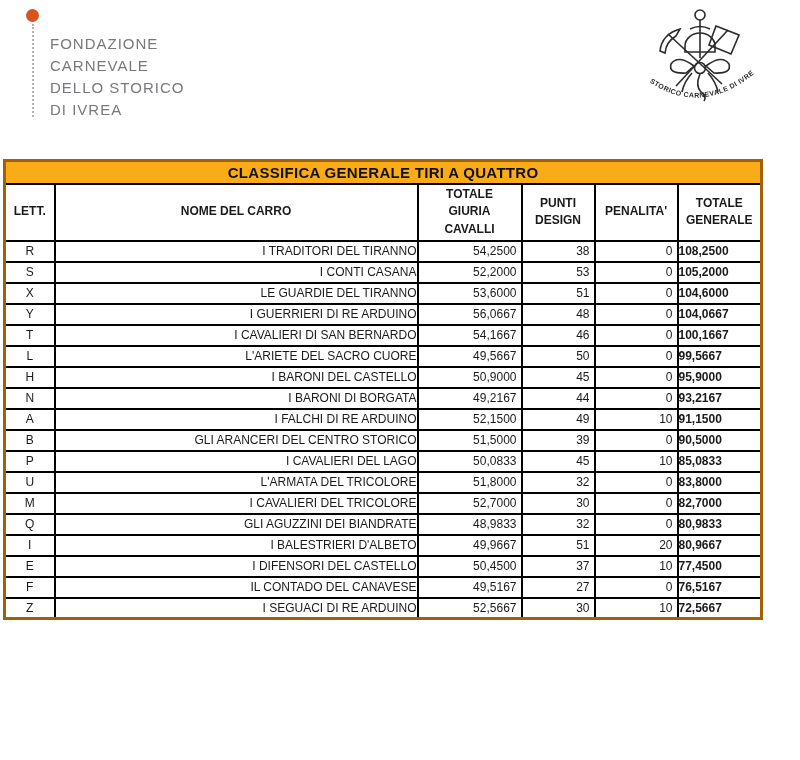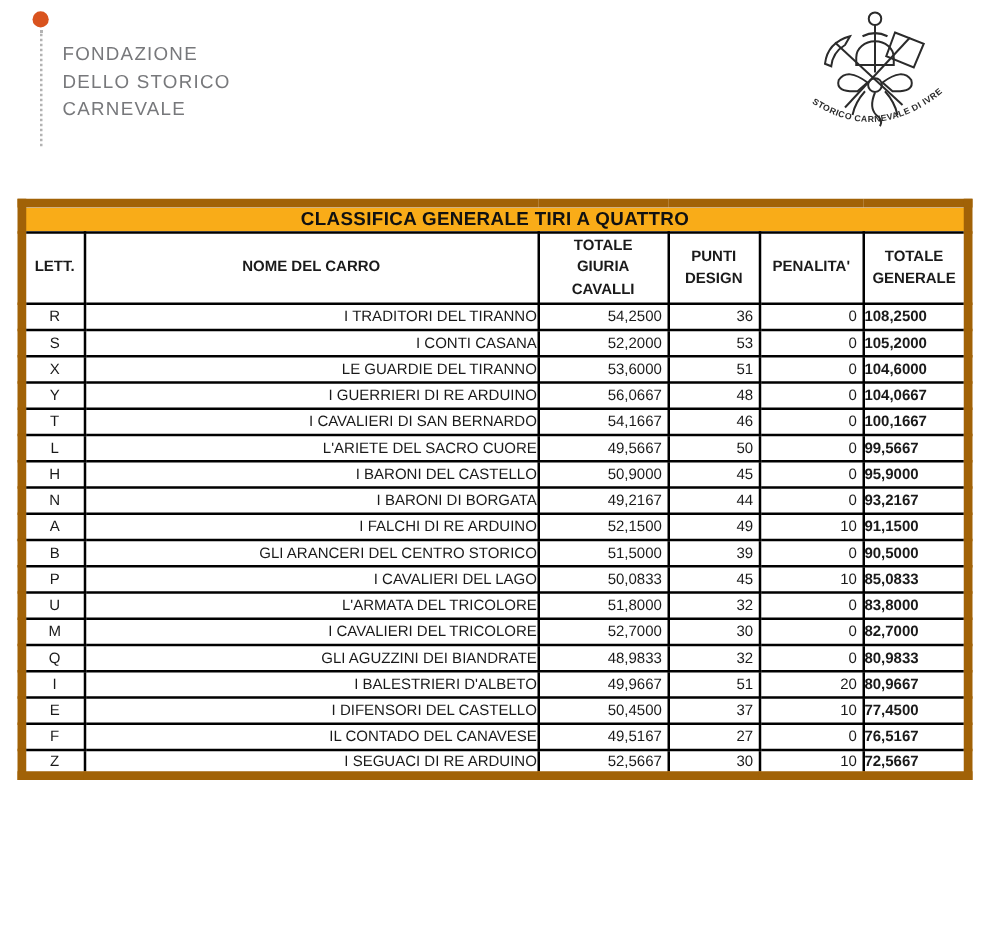--- a/index.html
+++ b/index.html
@@ -21,22 +21,22 @@
   .brand-name { margin-top: 24px; color: #77787b; font-size: 15px; line-height: 22px; letter-spacing: 1px; }
 
   .crest { position: absolute; left: 638px; top: 4px; width: 124px; height: 112px; }
   .crest svg { width: 100%; height: 100%; }
 
   
   table.ranking {
     border-collapse: collapse;
     table-layout: fixed;
     width: 757px;
-    margin-left: 14px;
-    border: 7px solid #a16207;
+    margin-left: 3px;
+    border: 3px solid #a16207;
   }
   .ranking th, .ranking td { border: 2px solid #000; overflow: hidden; }
 
   .title-bar {
     background: #f9ac18;
     height: 23px;
     font-size: 15px;
     font-weight: bold;
     text-align: center;
     letter-spacing: 0.3px;
@@ -71,22 +71,23 @@
 
   <div class="page-header">
 
     <div class="brand">
       <div class="brand-rail">
         <div class="brand-dot" style="background: rgb(217, 83, 30);"></div>
         <div class="brand-rail-line"></div>
       </div>
       <div class="brand-name" style="color: rgb(119, 120, 123);">
         <div>FONDAZIONE</div>
+        <div>CARNEVALE</div>
         <div>DELLO STORICO</div>
-        <div>CARNEVALE</div>
+        <div>DI IVREA</div>
       </div>
     </div>
 
     <div class="crest">
       <svg viewBox="0 0 124 112" xmlns="http://www.w3.org/2000/svg" fill="none" stroke="#2b2b2b" stroke-width="1.6">
         <defs>
           <path id="arcpath" d="M 8 76 Q 62 114 116 70"></path>
         </defs>
 
         <circle cx="62" cy="11" r="5"></circle>
@@ -140,21 +141,21 @@
           <th class="col-penalita">PENALITA'</th>
           <th class="col-totale">TOTALE
 GENERALE</th>
         </tr>
     </thead>
     <tbody>
         <tr>
           <td class="col-lett">R</td>
           <td class="col-nome">I TRADITORI DEL TIRANNO</td>
           <td class="col-giuria">54,2500</td>
-          <td class="col-design">36</td>
+          <td class="col-design">38</td>
           <td class="col-penalita">0</td>
           <td class="col-totale">108,2500</td>
         </tr>
         <tr>
           <td class="col-lett">S</td>
           <td class="col-nome">I CONTI CASANA</td>
           <td class="col-giuria">52,2000</td>
           <td class="col-design">53</td>
           <td class="col-penalita">0</td>
           <td class="col-totale">105,2000</td>

